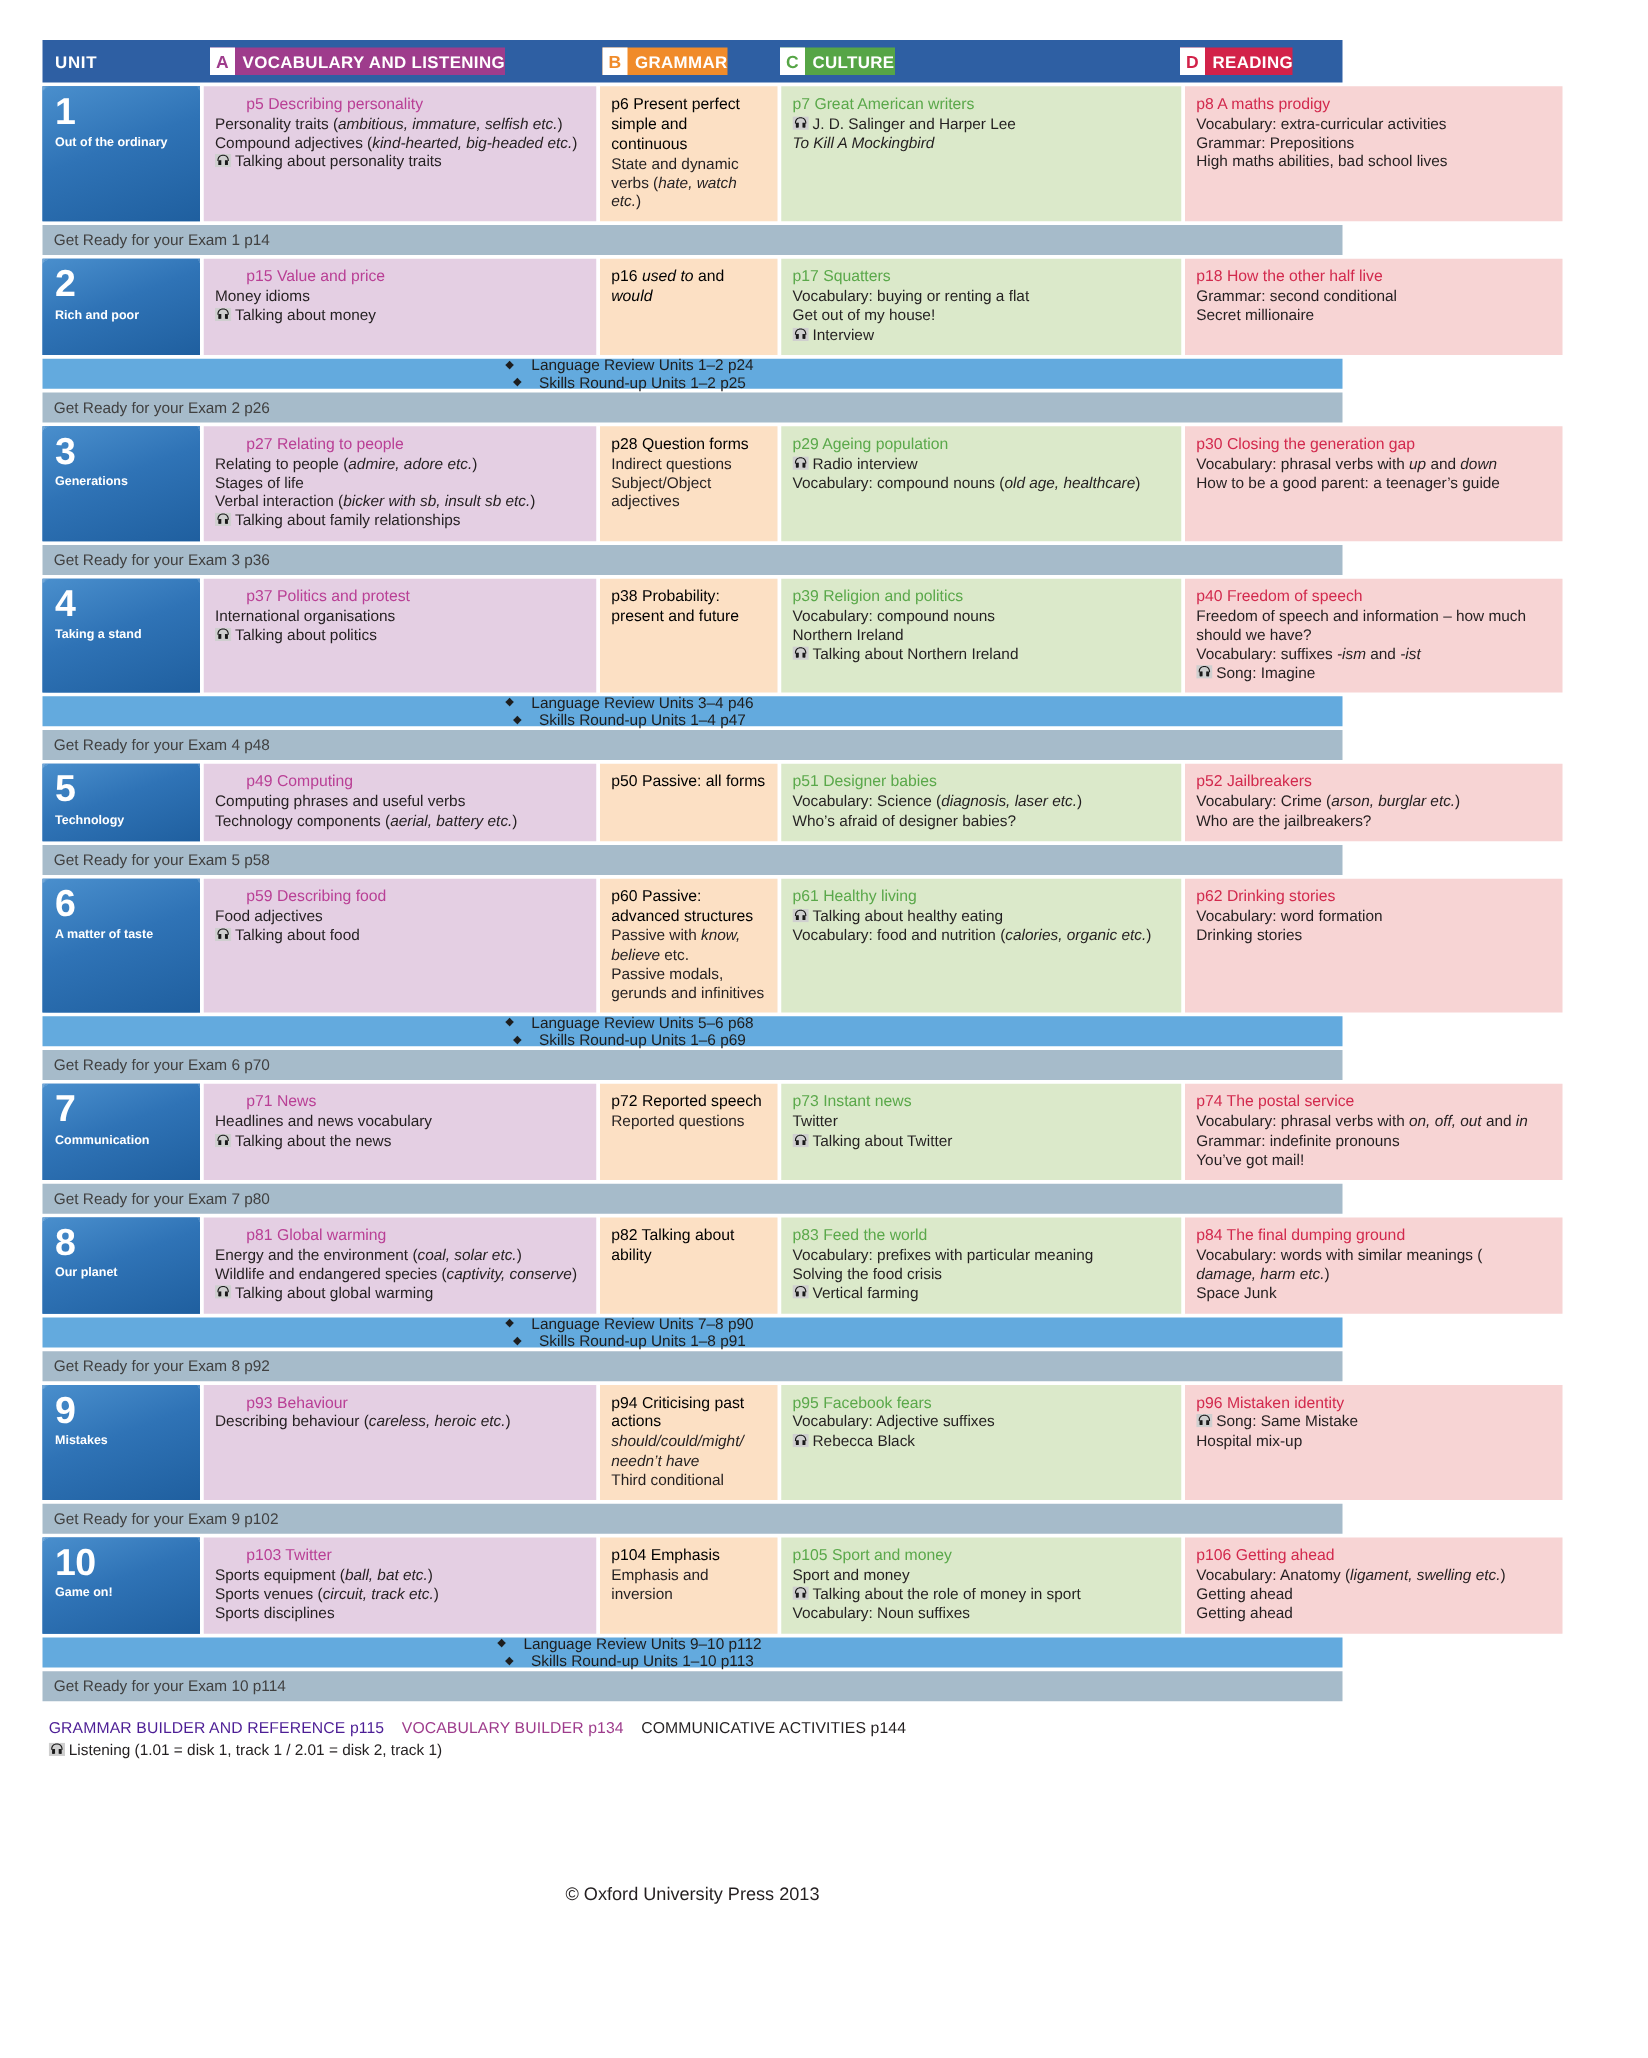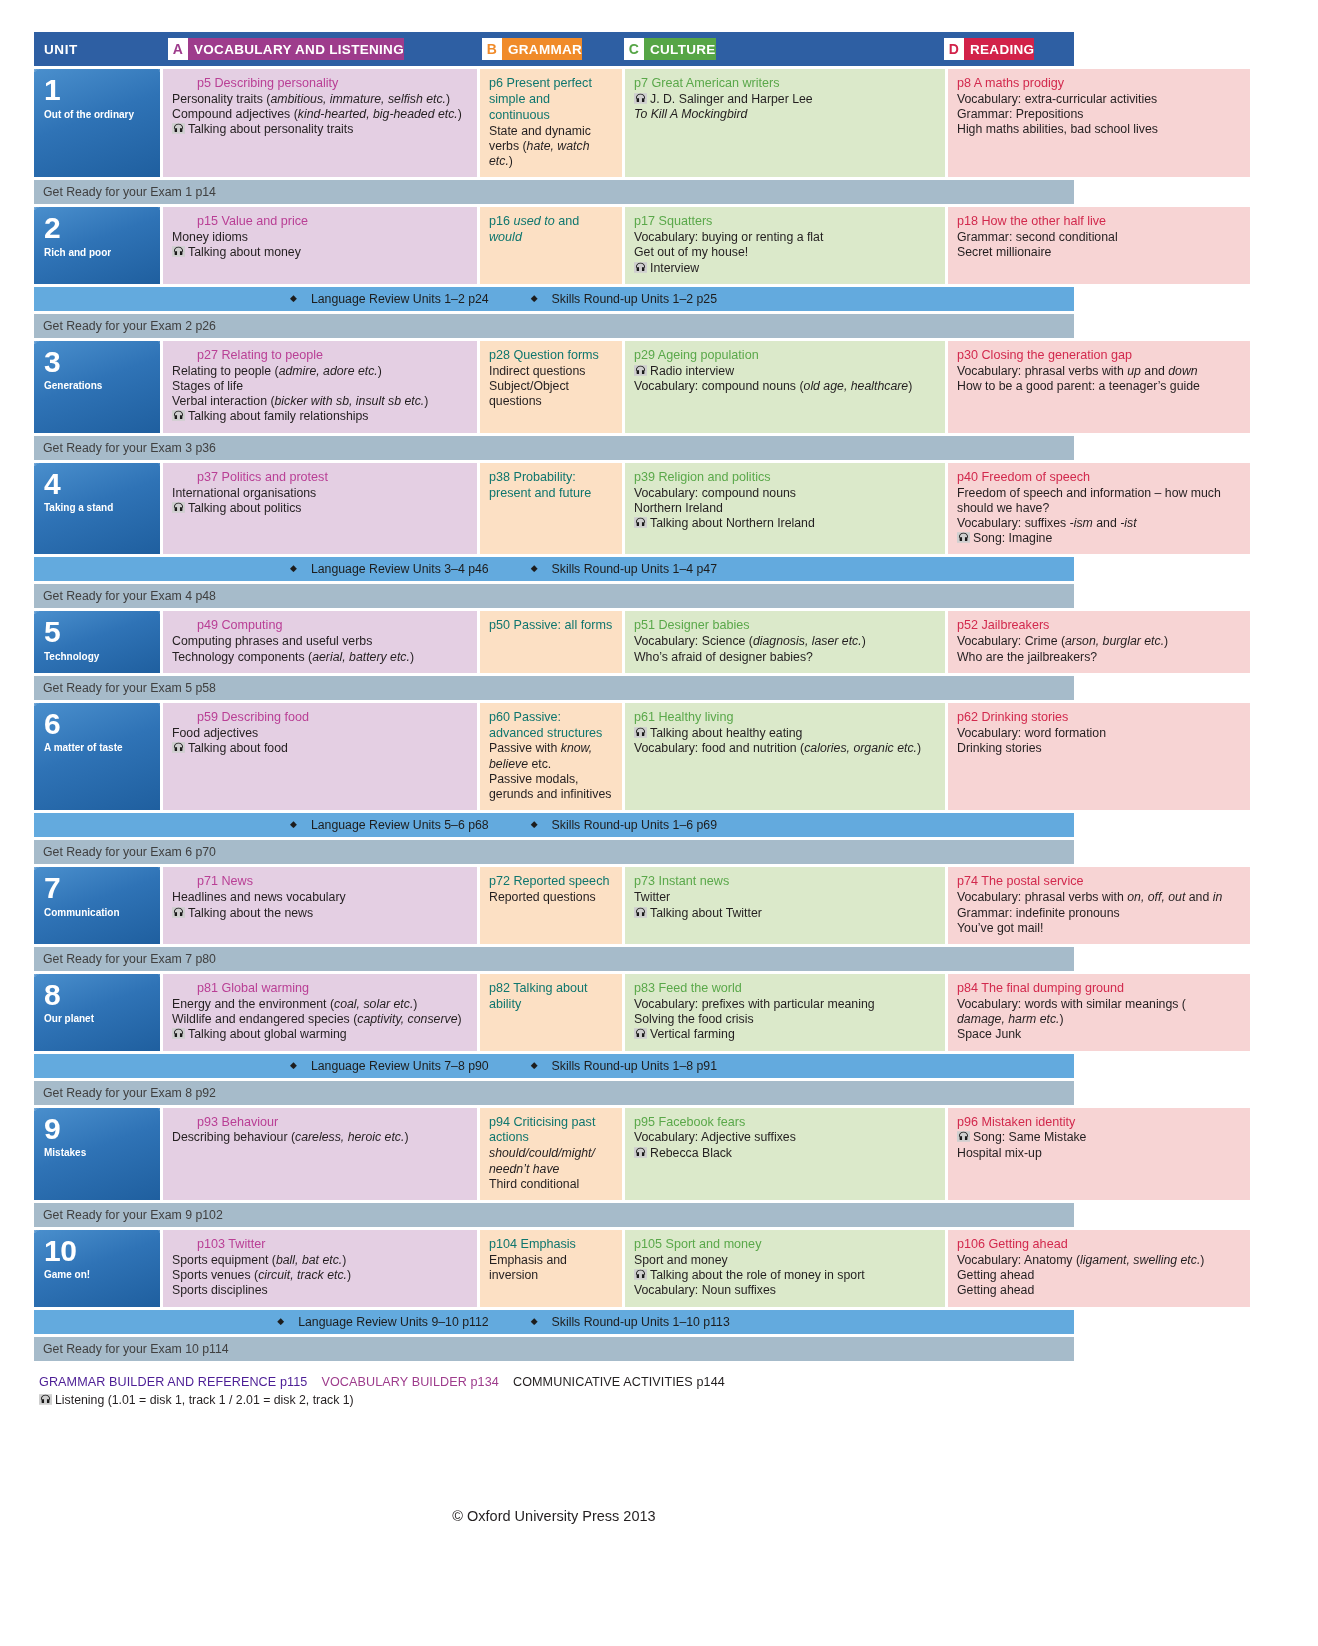--- a/index.html
+++ b/index.html
@@ -92,21 +92,21 @@
     margin-left:3px;
     font-size:12.3px;
     line-height:1.24;
   }
   .cell-a{background:#e4cfe3;}
   .cell-b{background:#fce0c4;}
   .cell-c{background:#dbe9ca;}
   .cell-d{background:#f7d4d4;}
   .cell-head{font-size:12.6px;line-height:1.26;}
   .cell-a .cell-head{color:#b93f95;padding-left:25px;}
-  .cell-b .cell-head{color:#0f766e;}
+  .cell-b .cell-head{color:#000000;}
   .cell-c .cell-head{color:#5aa84a;}
   .cell-d .cell-head{color:#d2294d;}
   .ln{display:block;}
   .it{font-style:italic;}
 
   .hp{
     display:inline-block;
     width:13px;height:11px;
     vertical-align:-1px;
     margin-right:3px;
@@ -124,20 +124,21 @@
   }
   .bar-review{
     background:#63aade;
     height:24px;
     display:flex;align-items:center;justify-content:center;
     font-size:12.3px;
     color:#1d1d1d;
     margin-top:3px;
     padding-right:115px;
     box-sizing:border-box;
+    flex-direction:column;
   }
   .bar-review span{margin:0 14px;}
   .dot{font-size:9px;vertical-align:2px;margin-right:5px;}
 
   
   .foot{margin-top:14px;padding-left:5px;}
   .foot-line1{font-size:12.6px;letter-spacing:.1px;}
   .foot-line1 .gb{color:#4c1d95;}
   .foot-line1 .vb{color:#9e3c8c;}
   .foot-line1 .ca{color:#231f20;}
@@ -281,21 +282,21 @@
           <span class="ln"><span class="hp"><svg viewBox="0 0 16 13" width="13" height="11">
                 <rect x="0" y="0" width="16" height="13" fill="#cfcfcf"></rect>
                 <path d="M8 1.6c-2.9 0-4.5 1.9-4.5 4.3v3.4h1.2V6.2h1.5v4.6H3.6V6.9H2.4V6c0-3.2 2.3-5.3 5.6-5.3s5.6 2.1 5.6 5.3v.9h-1.2v3.9H9.8V6.2h1.5v3.1h1.2V5.9c0-2.4-1.6-4.3-4.5-4.3z" fill="#1a1a1a"></path>
                 <rect x="3.3" y="6.1" width="2" height="4.8" rx="0.6" fill="#1a1a1a"></rect>
                 <rect x="10.7" y="6.1" width="2" height="4.8" rx="0.6" fill="#1a1a1a"></rect>
               </svg></span>Talking about family relationships</span>
         </div>
         <div class="cell cell-b col-b">
           <div class="cell-head">p28 Question forms</div>
           <span class="ln">Indirect questions</span>
-          <span class="ln">Subject/Object questions</span>
+          <span class="ln">Subject/Object adjectives</span>
         </div>
         <div class="cell cell-c col-c">
           <div class="cell-head">p29 Ageing population</div>
           <span class="ln"><span class="hp"><svg viewBox="0 0 16 13" width="13" height="11">
                 <rect x="0" y="0" width="16" height="13" fill="#cfcfcf"></rect>
                 <path d="M8 1.6c-2.9 0-4.5 1.9-4.5 4.3v3.4h1.2V6.2h1.5v4.6H3.6V6.9H2.4V6c0-3.2 2.3-5.3 5.6-5.3s5.6 2.1 5.6 5.3v.9h-1.2v3.9H9.8V6.2h1.5v3.1h1.2V5.9c0-2.4-1.6-4.3-4.5-4.3z" fill="#1a1a1a"></path>
                 <rect x="3.3" y="6.1" width="2" height="4.8" rx="0.6" fill="#1a1a1a"></rect>
                 <rect x="10.7" y="6.1" width="2" height="4.8" rx="0.6" fill="#1a1a1a"></rect>
               </svg></span>Radio interview</span>
           <span class="ln">Vocabulary: compound nouns (<span class="it">old age, healthcare</span>)</span>

